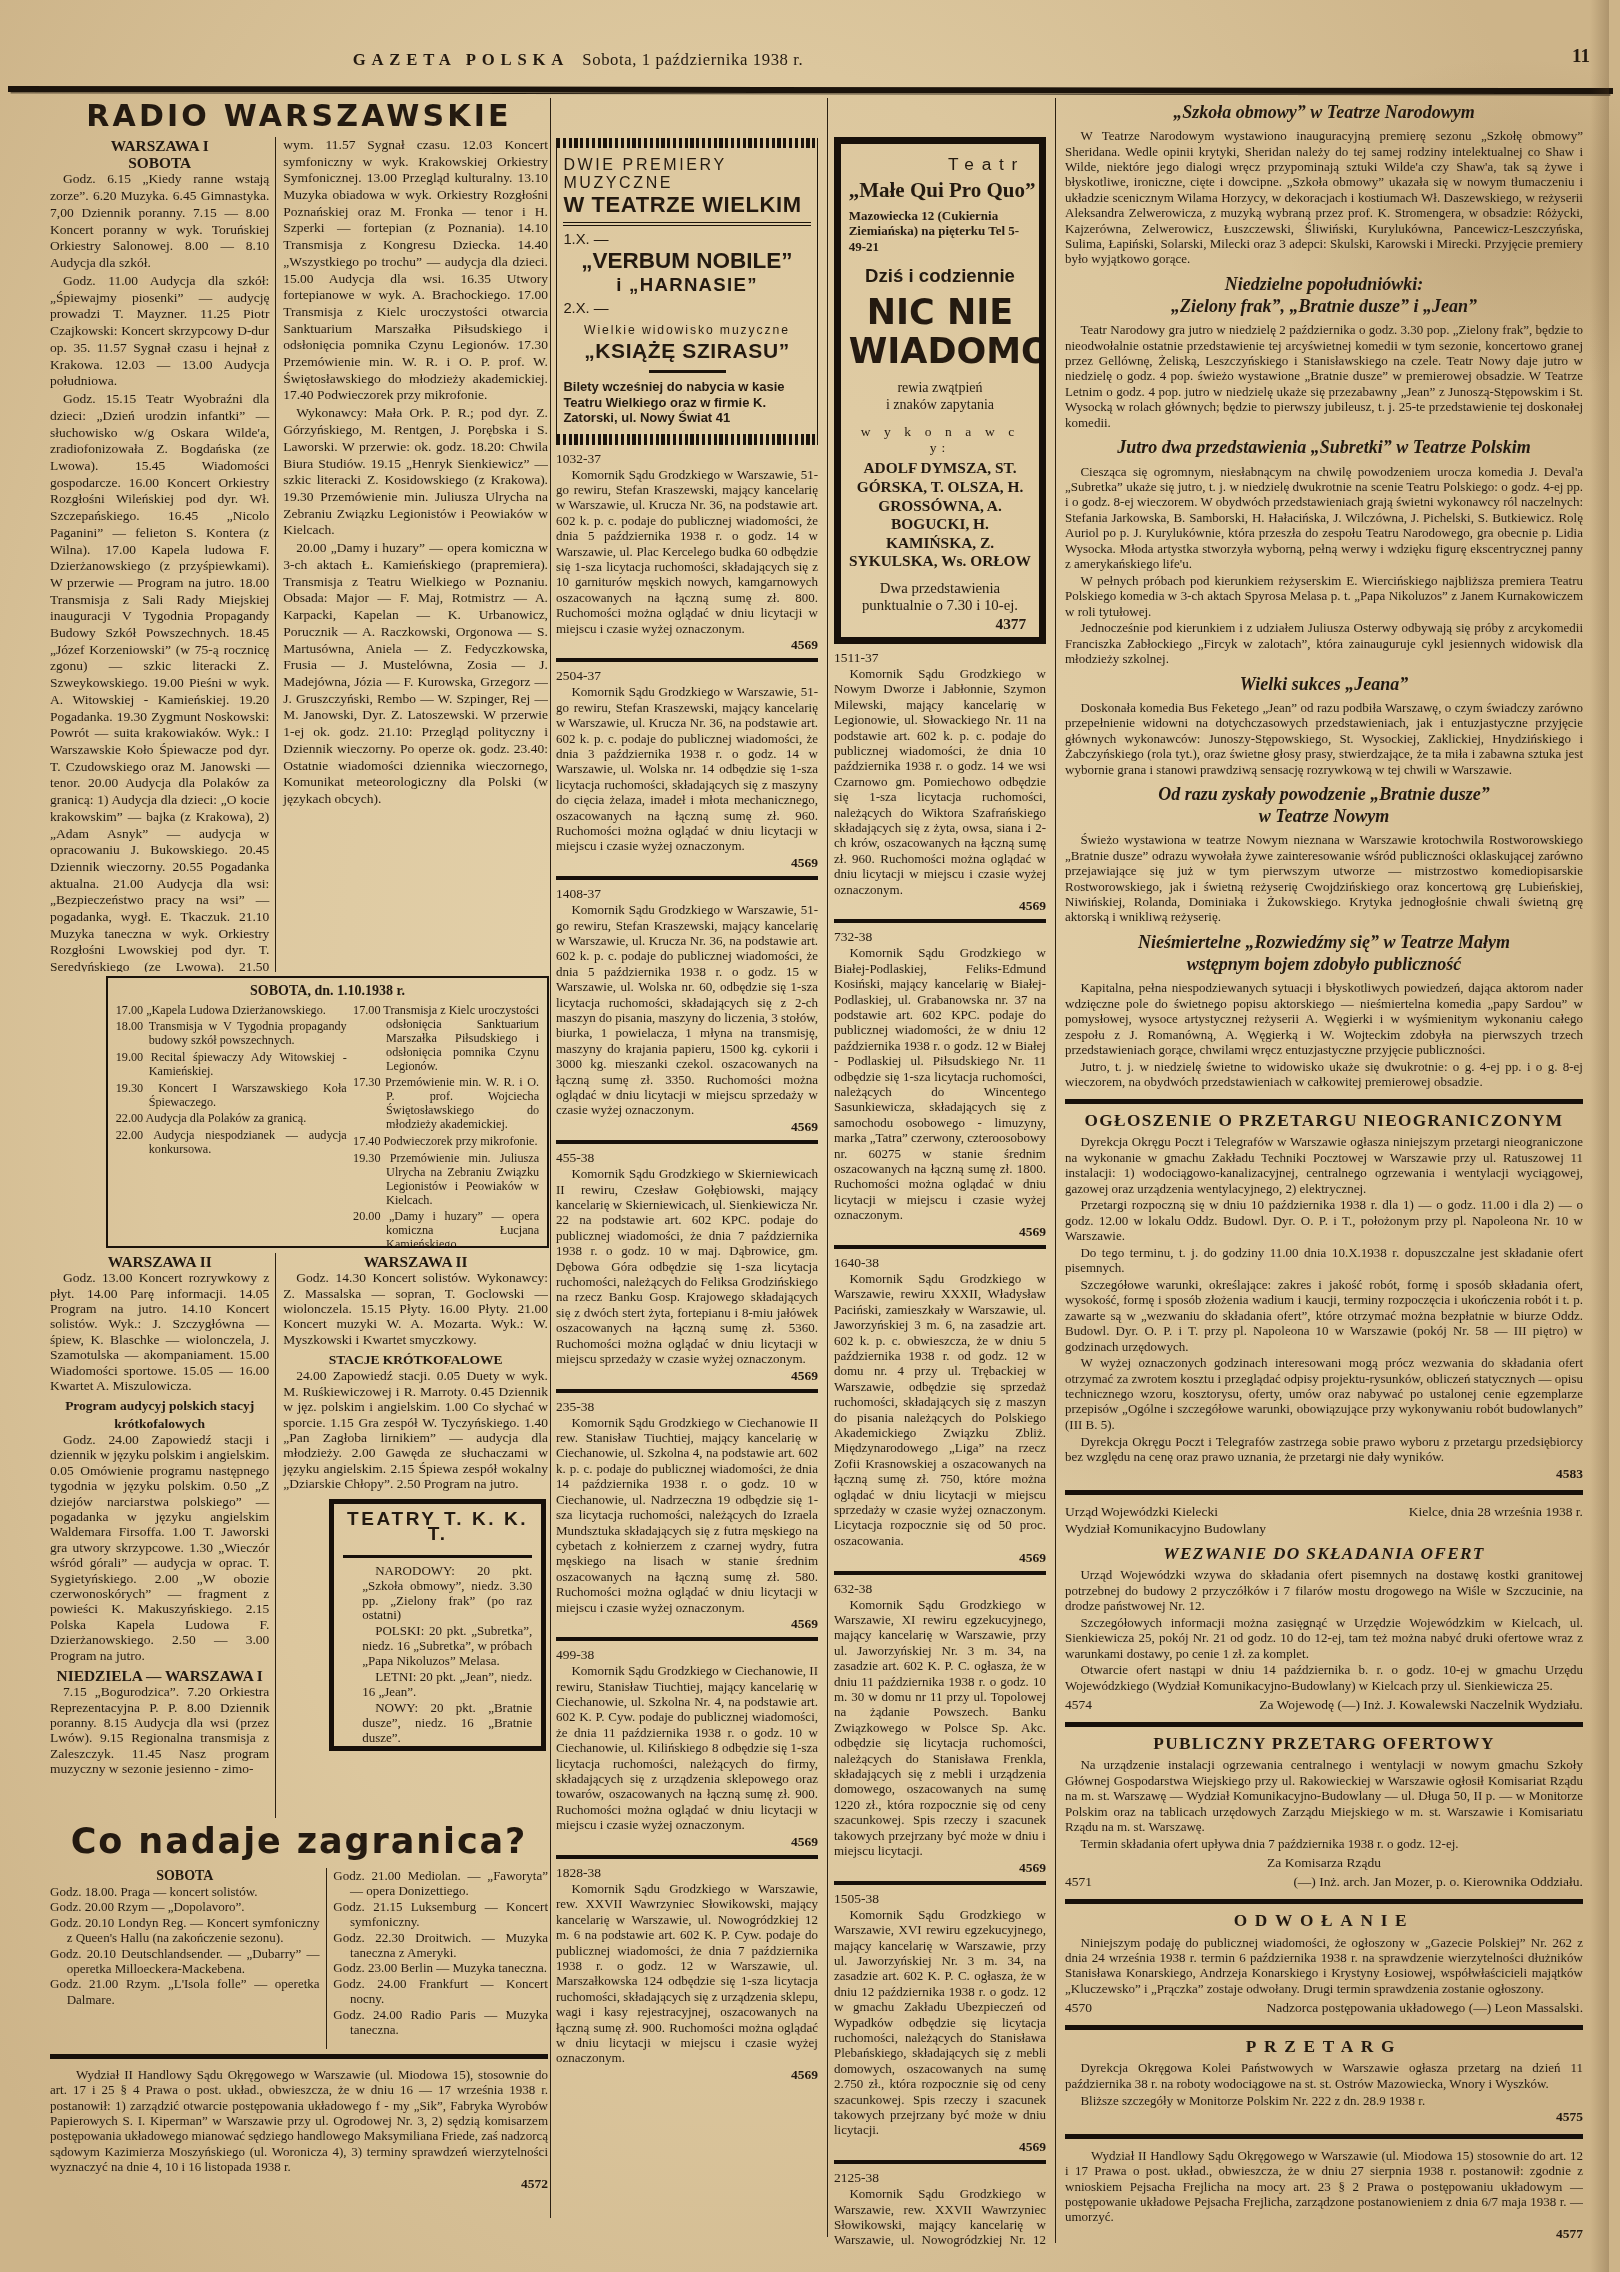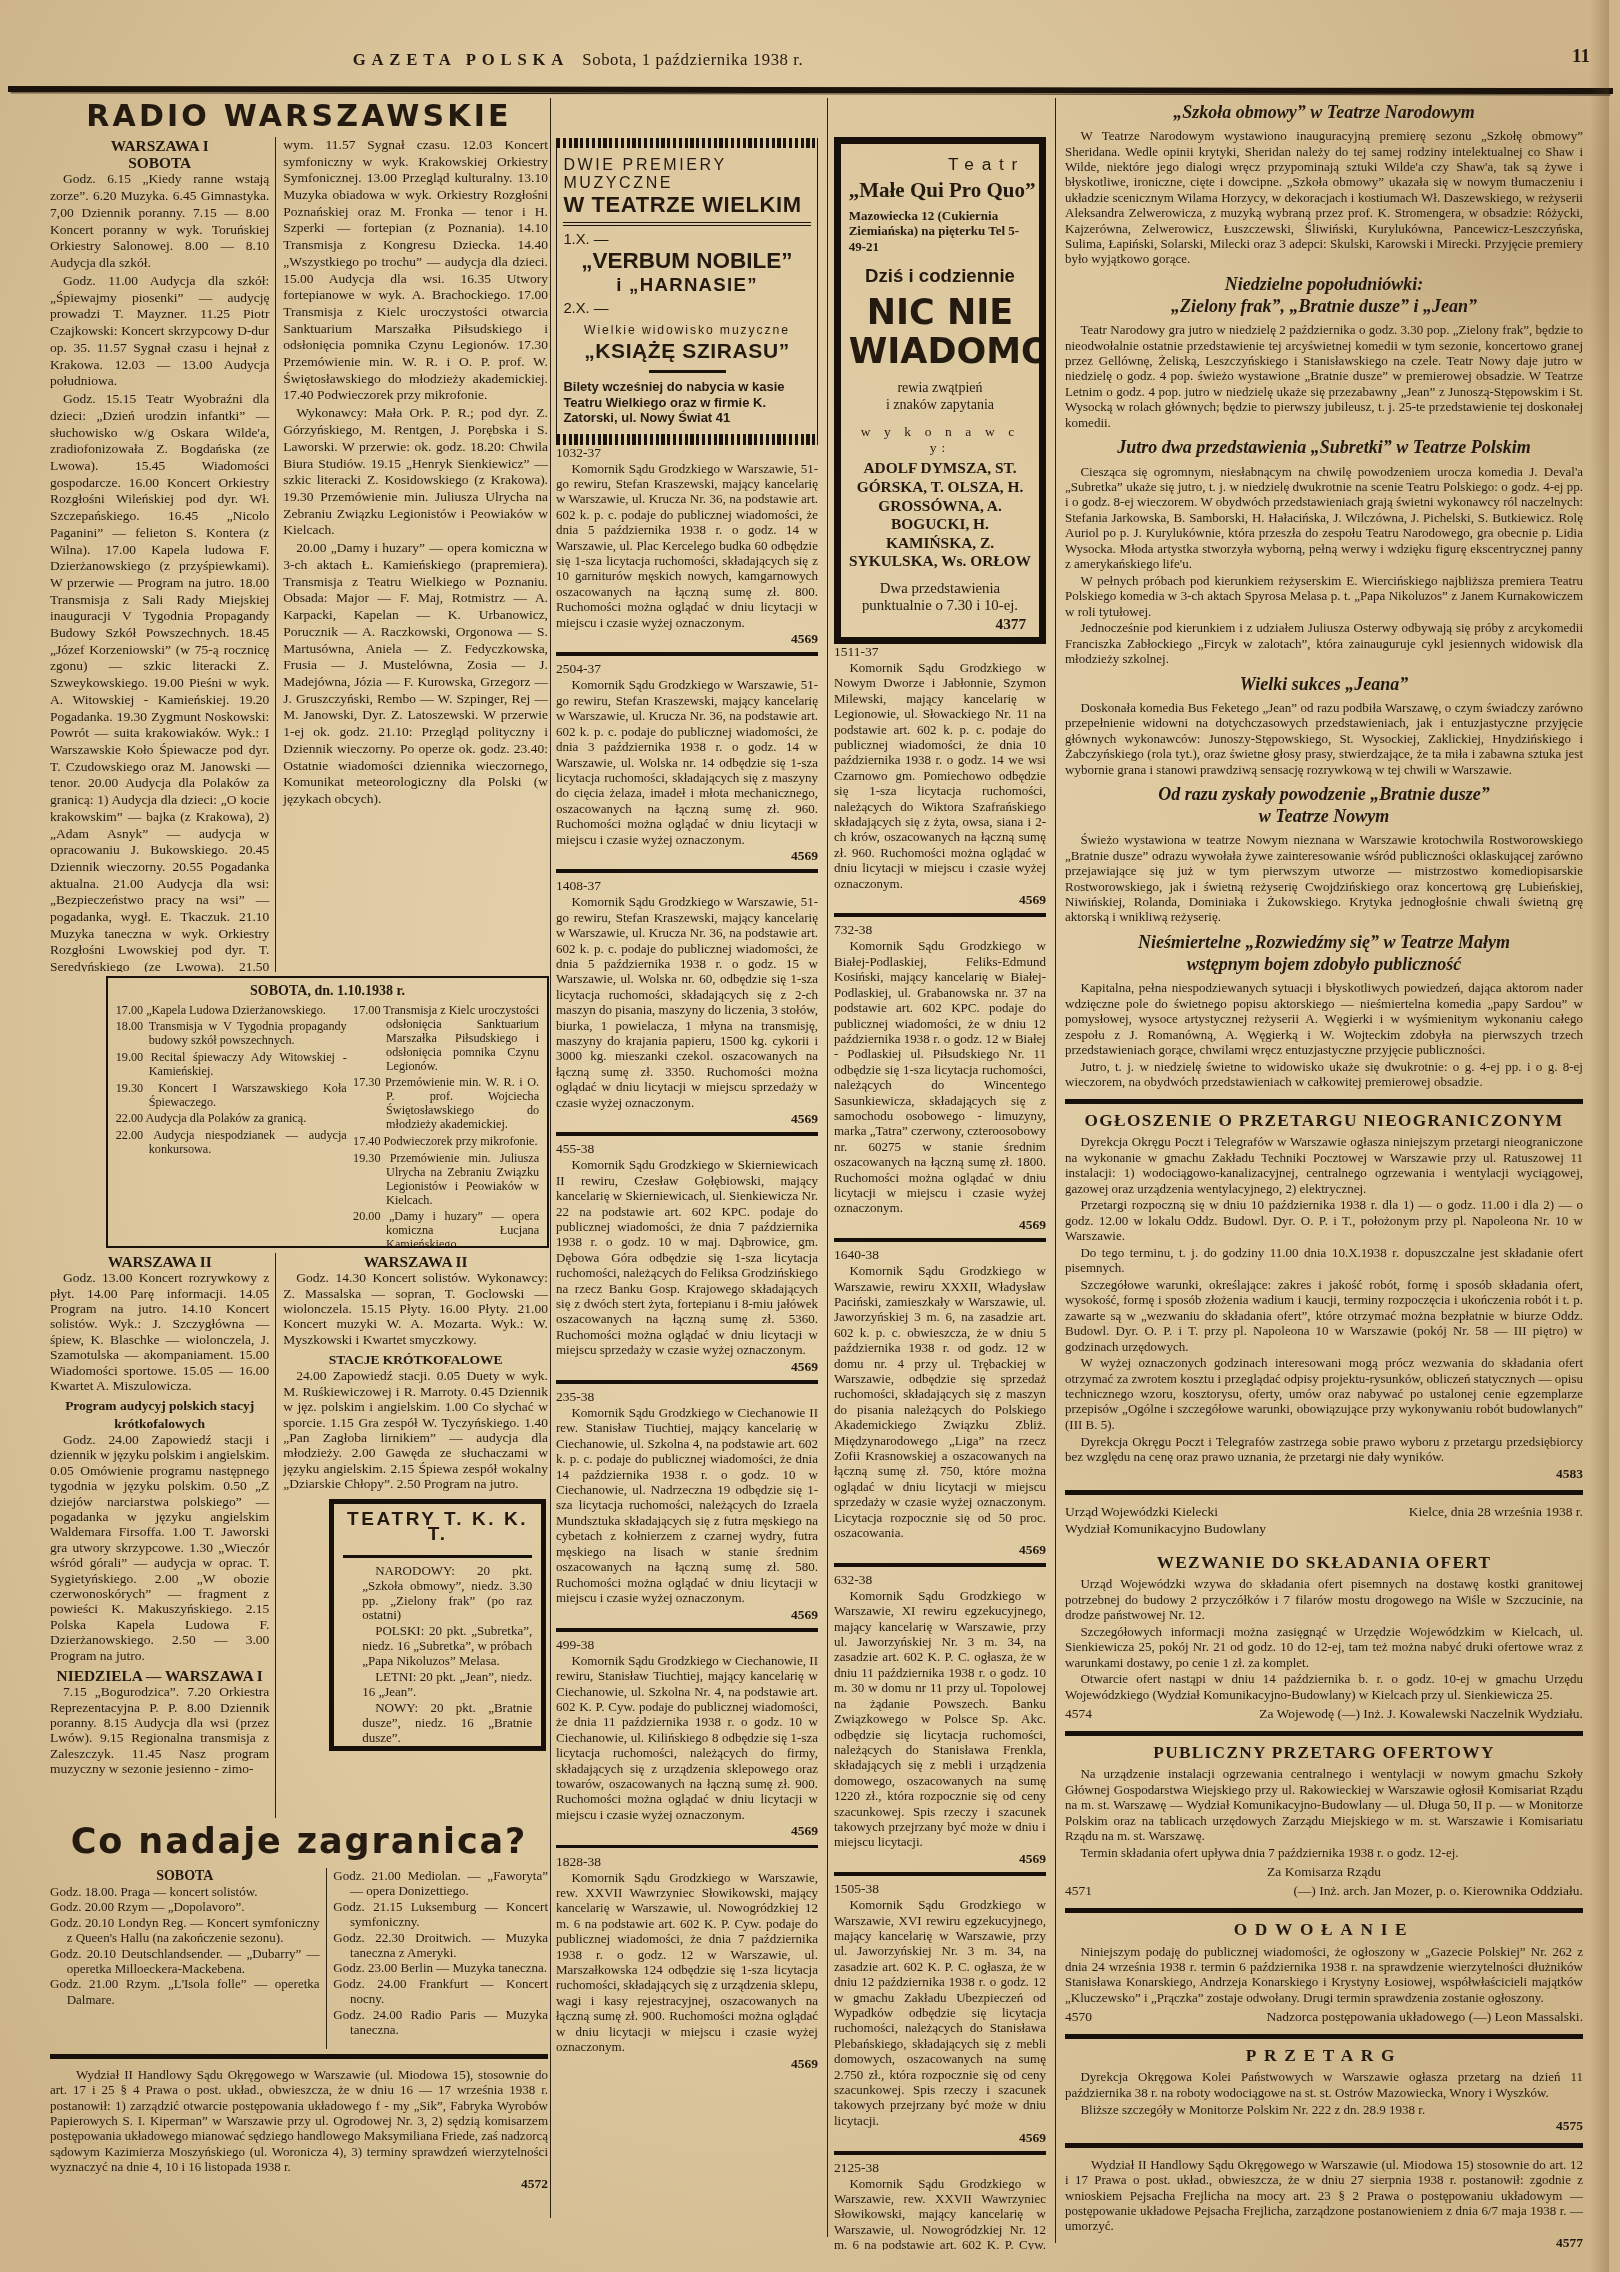--- a/index.html
+++ b/index.html
@@ -82,21 +82,21 @@
   .q-addr{font-size:13px;font-weight:bold;line-height:15.4px;text-align:left;}
   .q-daily{font-size:18.6px;font-weight:bold;font-family:"Liberation Sans",sans-serif;margin:10.3px 0 6.4px 0;}
   .q-big{font-family:"DejaVu Sans","Liberation Sans",sans-serif;font-weight:bold;font-size:35px;
     line-height:39px;white-space:nowrap;}
   .q-sub{font-size:14px;line-height:16.7px;margin-top:9px;}
   .q-cast-label{font-size:13.5px;letter-spacing:5.1px;margin:10.3px 0 3.9px 0;}
   .q-cast{font-size:15.4px;font-weight:bold;line-height:18.6px;}
   .q-times{font-size:14.8px;line-height:17.3px;margin-top:9px;}
   .q-num{text-align:right;font-size:15.4px;font-weight:bold;padding-right:5.1px;}
   
-  .nid{font-size:13.5px;margin:0 0 0 0;}
+  .nid{font-size:13.5px;margin:6px 0 0 0;}
   .nnum{text-align:right;font-size:13.5px;font-weight:bold;margin:1.3px 0;}
   .nrule{height:3.9px;background:#17100a;margin:5.1px 0;}
   .notice p{margin:0;text-indent:15.4px;font-size:13px;line-height:15.4px;text-align:justify;}
   
   .ah{font-style:italic;font-weight:bold;text-align:center;font-size:18px;line-height:22px;margin:6.4px 0 5.1px 0;}
   .oh{text-align:center;font-weight:bold;font-size:17.3px;letter-spacing:1.3px;margin:7.7px 0 6.4px 0;}
   .ohwide{letter-spacing:7.7px;}
   .erule{height:5.1px;background:#17100a;margin:9px 0;}
   .orgrow{display:flex;justify-content:space-between;font-size:13.5px;margin-bottom:5.1px;}
   .orgl{line-height:16.7px;}
@@ -363,21 +363,21 @@
 
     <div class="erule"></div>
 
     <div class="orgrow">
       <div class="orgl">
         <div>Urząd Wojewódzki Kielecki</div>
         <div>Wydział Komunikacyjno Budowlany</div>
       </div>
       <div>Kielce, dnia 28 września 1938 r.</div>
     </div>
-    <h3 class="oh" style="margin-top:17px;">WEZWANIE DO SKŁADANIA OFERT</h3>
+    <h3 class="oh" style="margin-top:8px;font-style:italic;">WEZWANIE DO SKŁADANIA OFERT</h3>
     <p>Urząd Wojewódzki wzywa do składania ofert pisemnych na dostawę kostki granitowej potrzebnej do budowy 2 przyczółków i 7 filarów mostu drogowego na Wiśle w Szczucinie, na drodze państwowej Nr. 12.</p>
     <p>Szczegółowych informacji można zasięgnąć w Urzędzie Wojewódzkim w Kielcach, ul. Sienkiewicza 25, pokój Nr. 21 od godz. 10 do 12-ej, tam też można nabyć druki ofertowe wraz z warunkami dostawy, po cenie 1 zł. za komplet.</p>
     <p>Otwarcie ofert nastąpi w dniu 14 października b. r. o godz. 10-ej w gmachu Urzędu Wojewódzkiego (Wydział Komunikacyjno-Budowlany) w Kielcach przy ul. Sienkiewicza 25.</p>
     <div class="sigrow">
       <span>4574</span>
       <span>Za Wojewodę (—) Inż. J. Kowalewski Naczelnik Wydziału.</span>
     </div>
 
     <div class="erule"></div>
 

